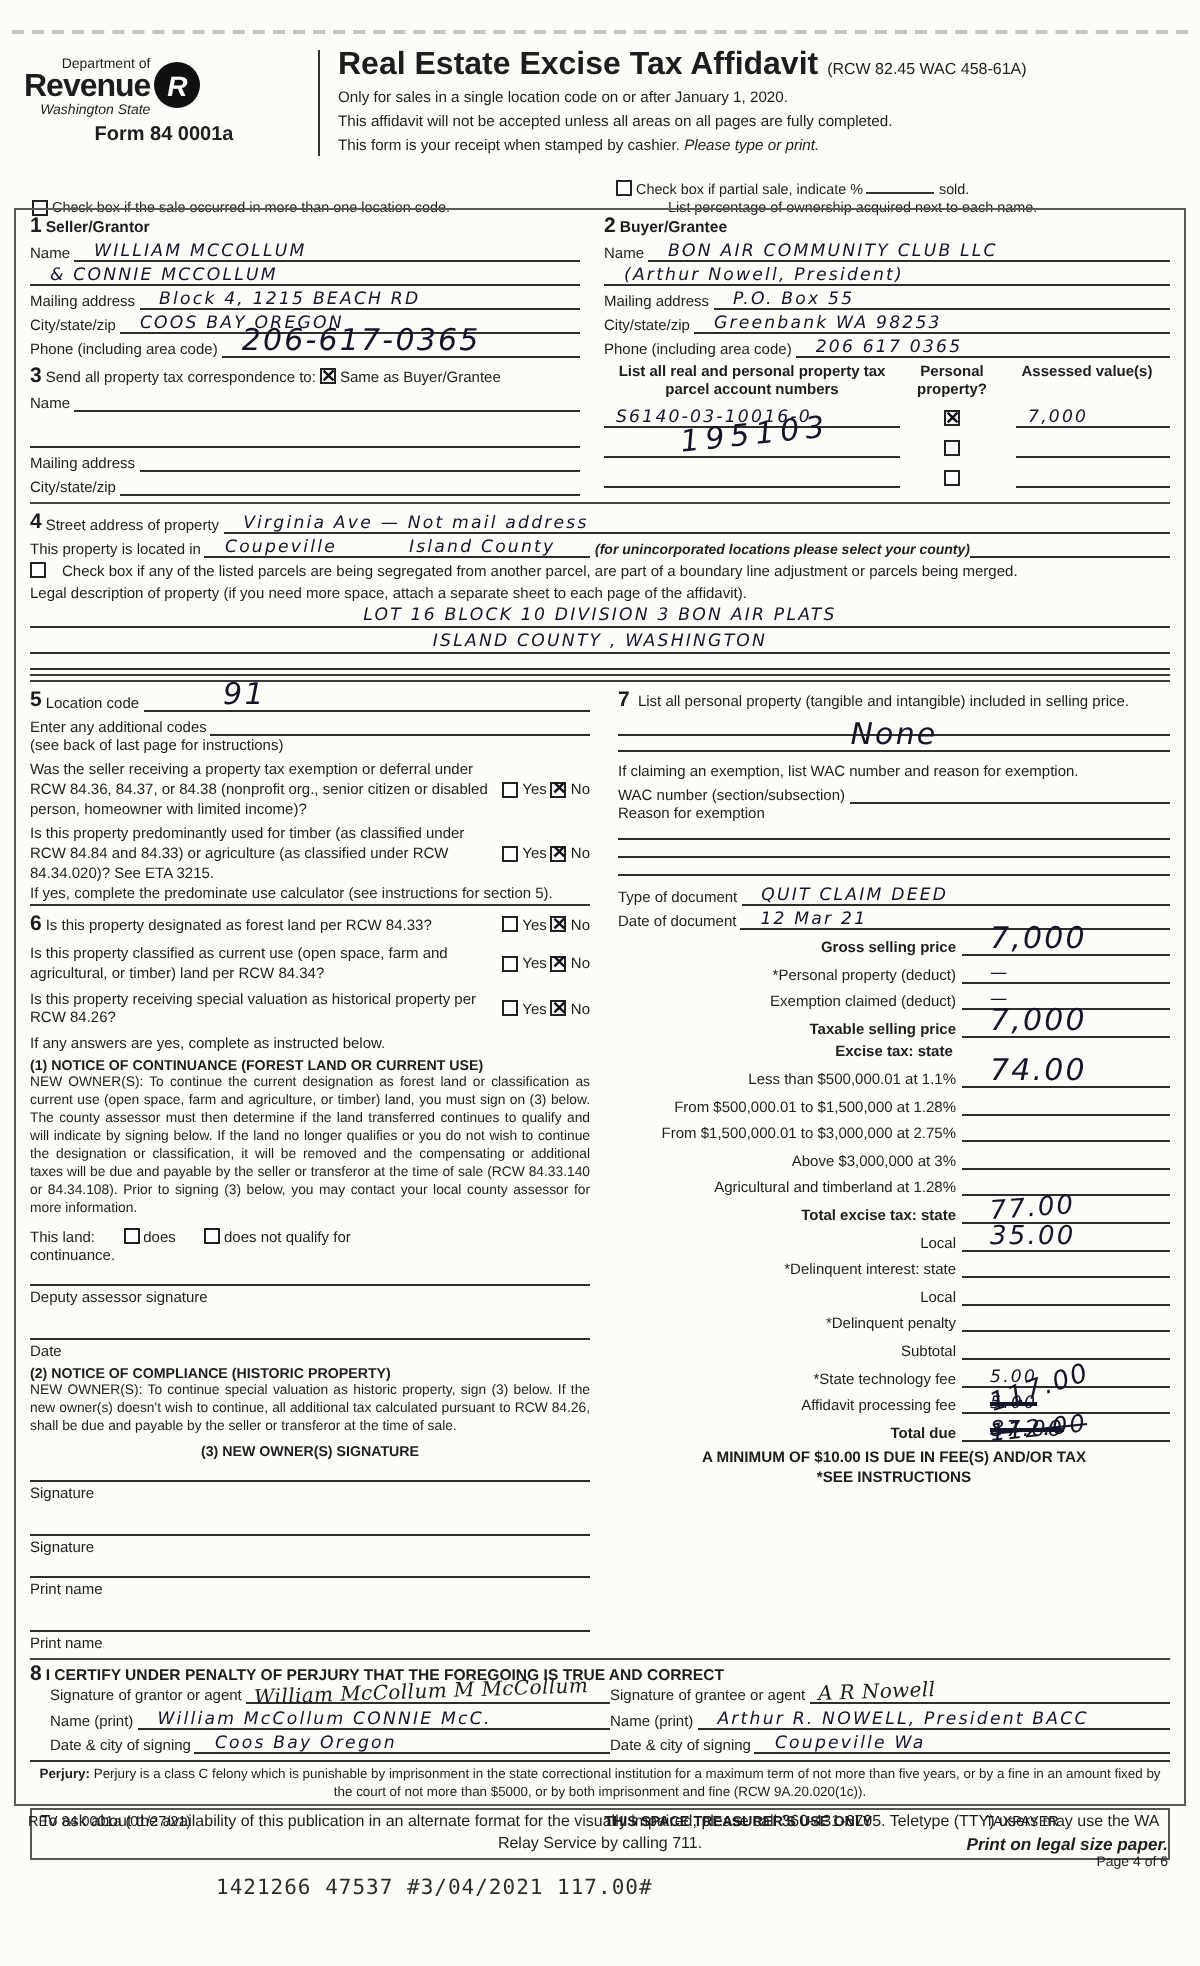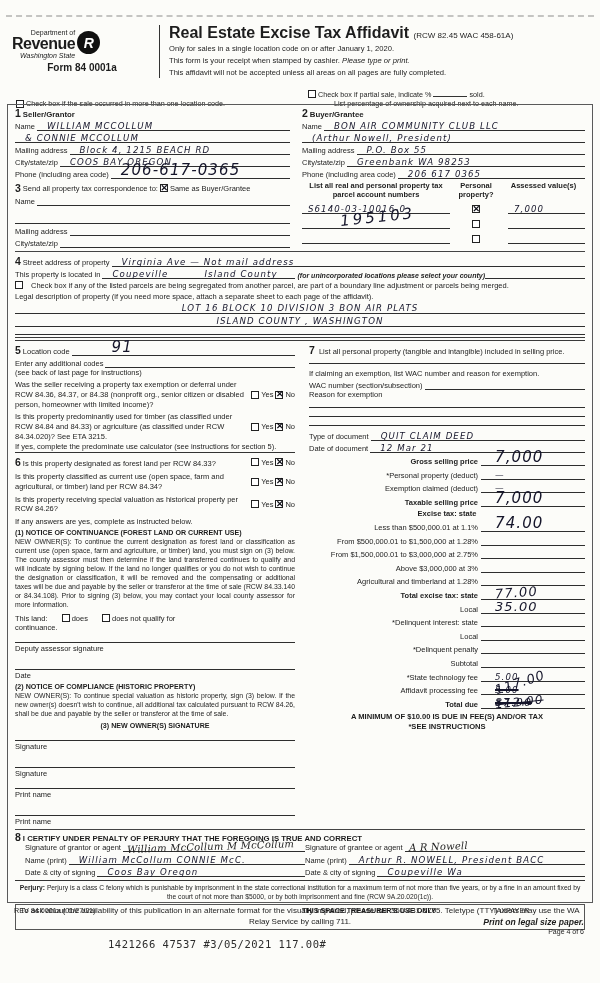--- a/index.html
+++ b/index.html
@@ -131,25 +131,25 @@
         <div class="logo-mark">R</div>
       </div>
       <div class="form-no">Form 84 0001a</div>
     </div>
     <div class="title-block">
       <div class="t1">
         <span>Real Estate Excise Tax Affidavit</span>
         <span class="rcw">(RCW 82.45 WAC 458-61A)</span>
       </div>
       <div class="sub">Only for sales in a single location code on or after January 1, 2020.</div>
+      <div class="sub">This affidavit will not be accepted unless all areas on all pages are fully completed.</div>
       <div class="sub">
         <span>This form is your receipt when stamped by cashier.</span>
         <i>Please type or print.</i>
       </div>
-      <div class="sub">This affidavit will not be accepted unless all areas on all pages are fully completed.</div>
     </div>
   </div>
 
   <div class="cbrow">
     <div class="half1">
       <span class="cb"></span>
       <span>Check box if the sale occurred in more than one location code.</span>
     </div>
     <div class="half2">
       <span class="cb"></span>
@@ -411,20 +411,21 @@
           <div class="sigcell"><span>Print name</span></div>
           <div class="sigcell"><span>Print name</span></div>
         </div>
       </div>
 
       <div class="rcol">
         <div>
           <span class="sn">7</span>
           <span>List all personal property (tangible and intangible) included in selling price.</span>
         </div>
+        <div class="legal-line" style="height:12px;"><span class="hw hw-lg">None</span></div>
         <div class="legal-line" style="height:8px;"></div>
 
         <div style="margin-top:5px;">If claiming an exemption, list WAC number and reason for exemption.</div>
         <div class="fl">
             <span class="lb">WAC number (section/subsection)</span>
             <span class="ln"></span>
           </div>
         <div>Reason for exemption</div>
         <div class="legal-line" style="height:9px;"></div>
         <div class="legal-line" style="height:9px;"></div>
@@ -622,14 +623,14 @@
     <div class="f1">REV 84 0001a (01/27/21)</div>
     <div class="f2">THIS SPACE TREASURER'S USE ONLY</div>
     <div class="f3">TAXPAYER</div>
   </div>
 
   <div class="printnote">
     <div class="pn1">Print on legal size paper.</div>
     <div class="pn2">Page 4 of 6</div>
   </div>
 
-  <div class="stamp">1421266  47537  #3/05/2021  117.00#</div>
+  <div class="stamp">1421266  47537  #3/04/2021  117.00#</div>
 </div>
 
 </body></html>

